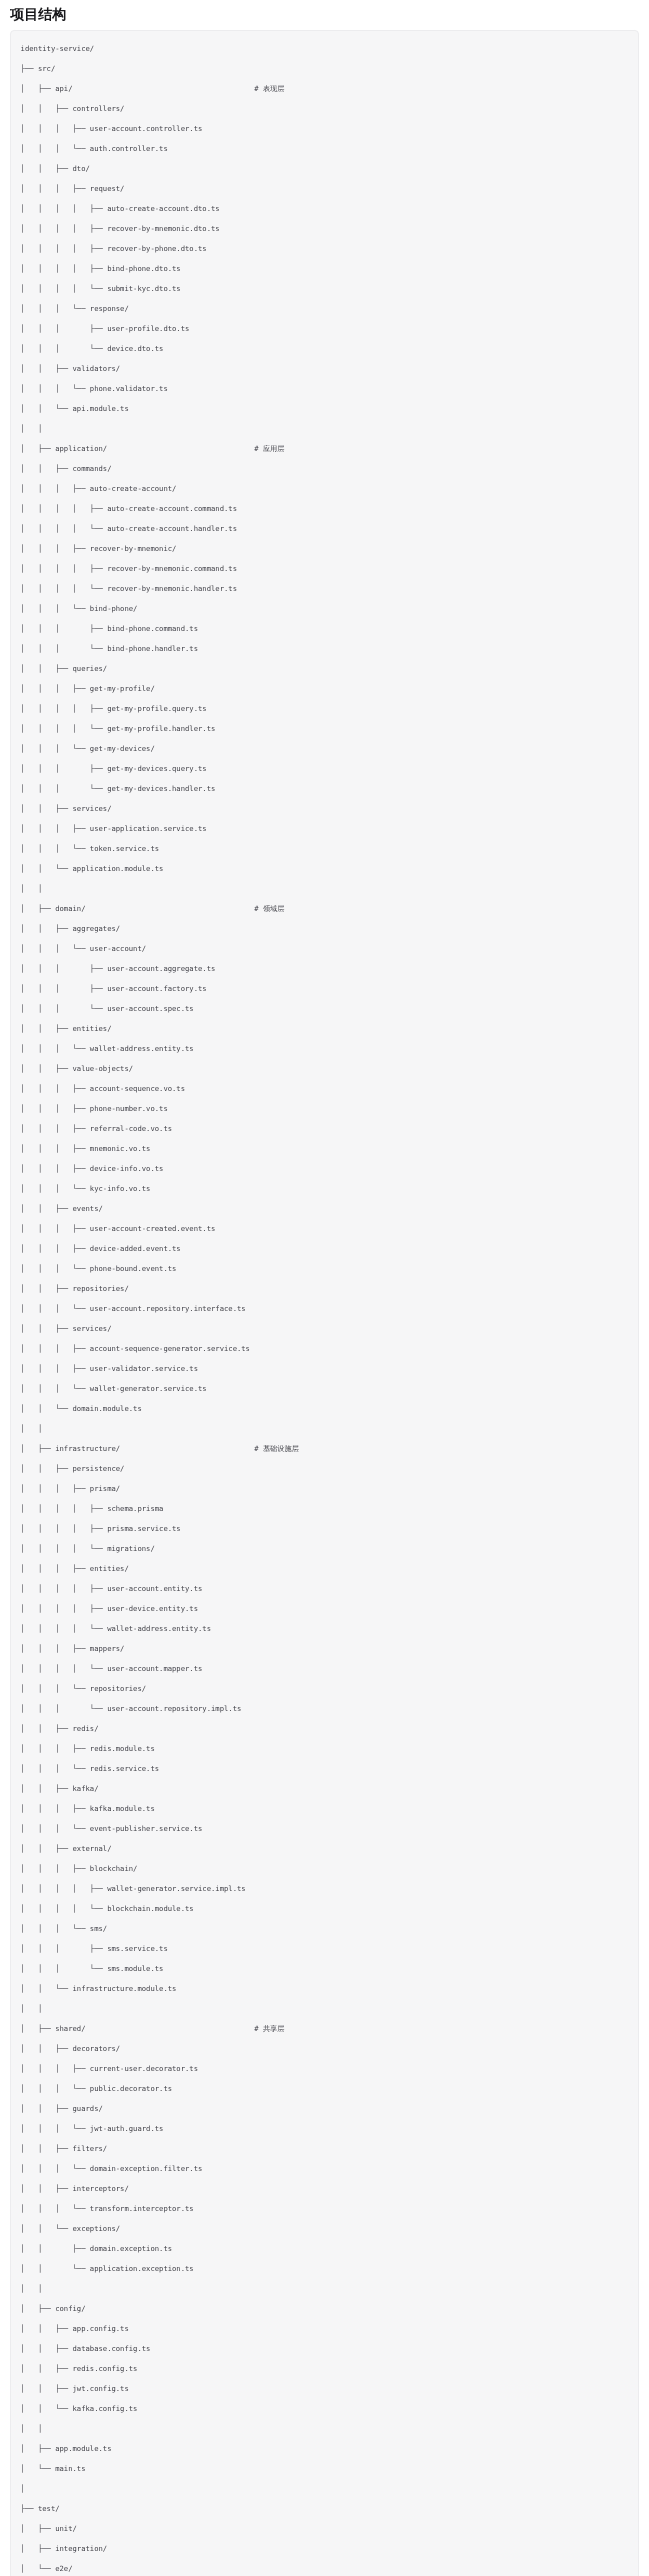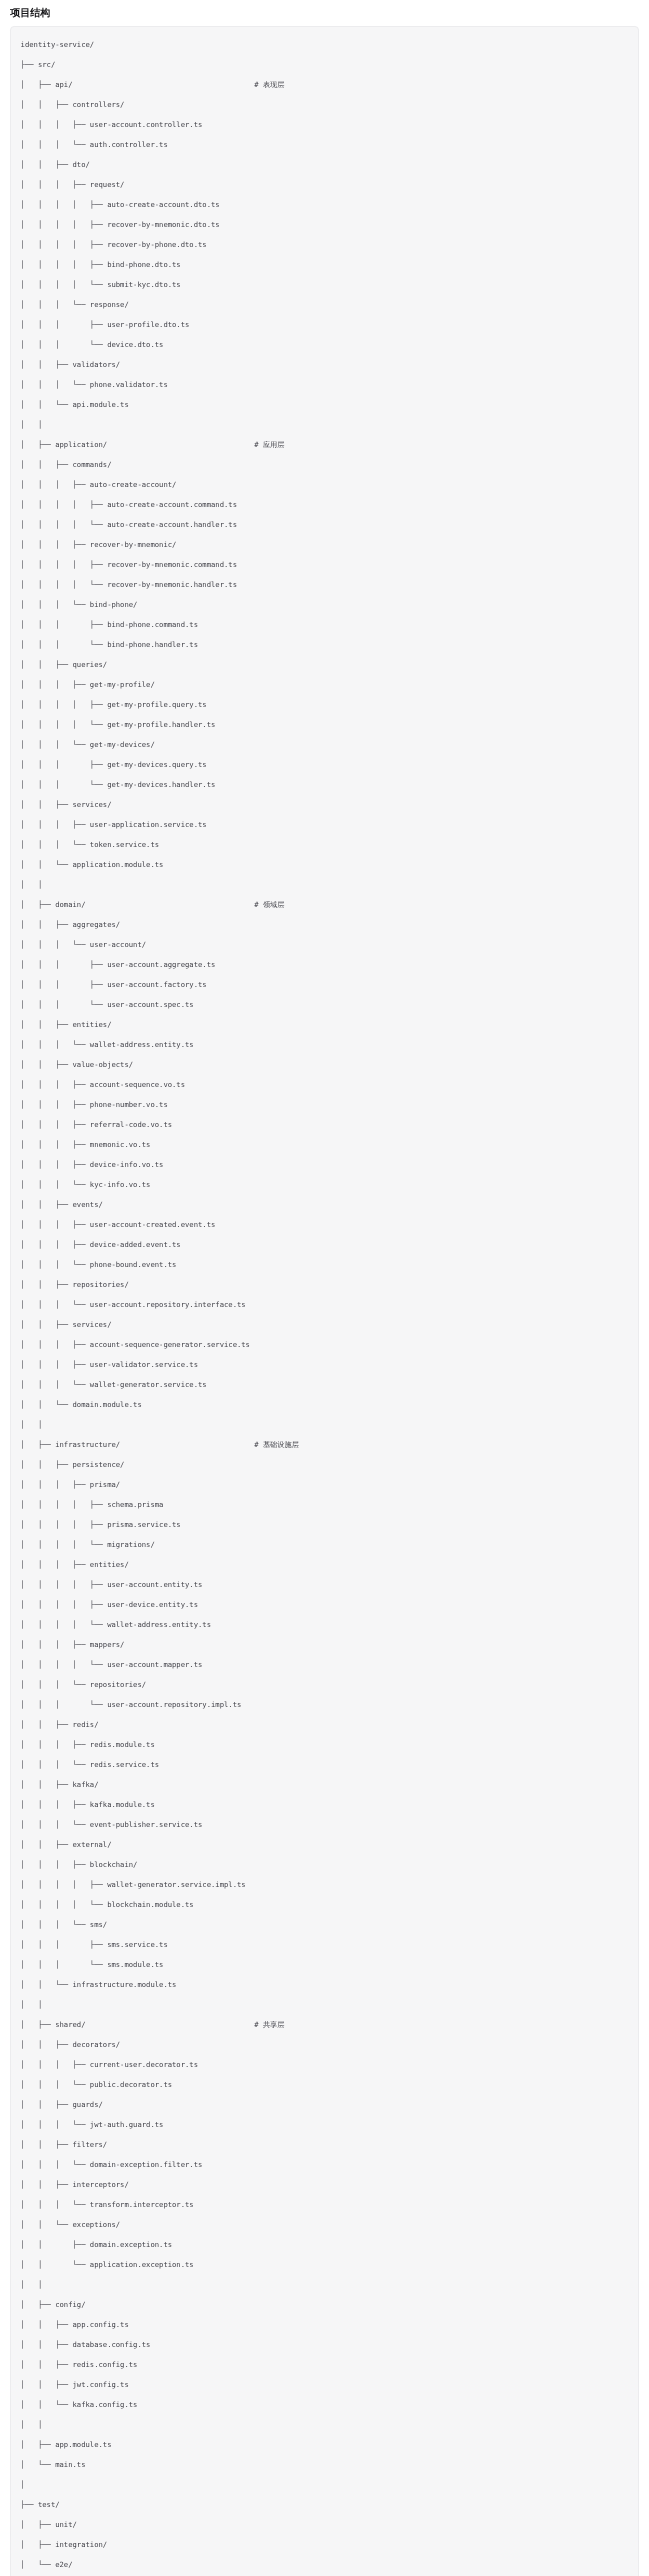--- a/index.html
+++ b/index.html
@@ -22,21 +22,21 @@
     padding: 6.2px 10.3px 14.4px 10.3px;
   }
   .doc-title {
     font-size: 11.3px;
     font-weight: 700;
     margin: 0 0 10.3px 0;
     letter-spacing: 0.1px;
     color: var(--title-text);
   }
   .section-heading {
-    font-size: 10px;
+    font-size: 14px;
     font-weight: 700;
     margin: 0 0 6.2px 0;
     color: var(--title-text);
   }
   .code-block {
     background: var(--code-bg);
     border: 0.5px solid var(--code-border);
     border-radius: 4.1px;
     padding: 7.2px 9.3px;
     overflow: hidden;

